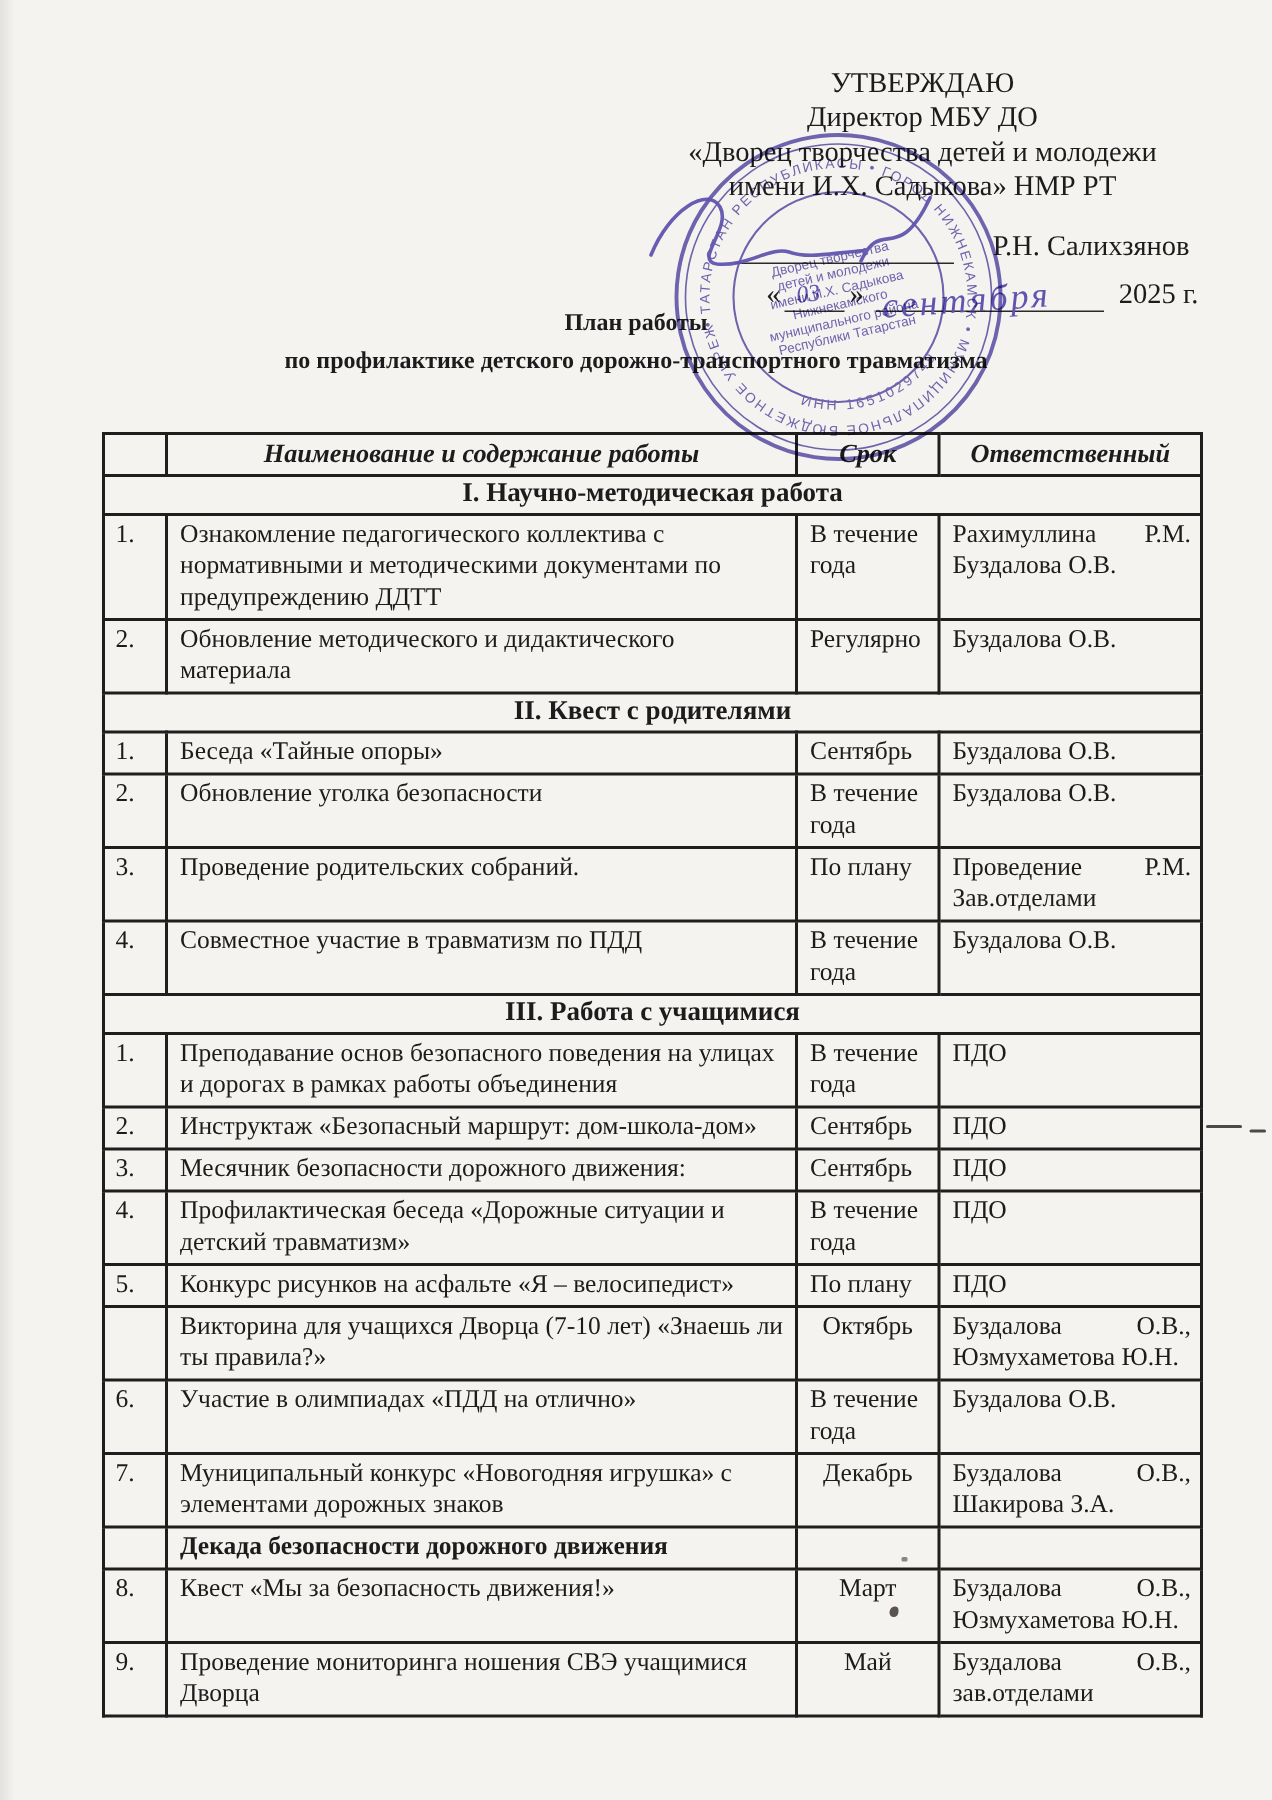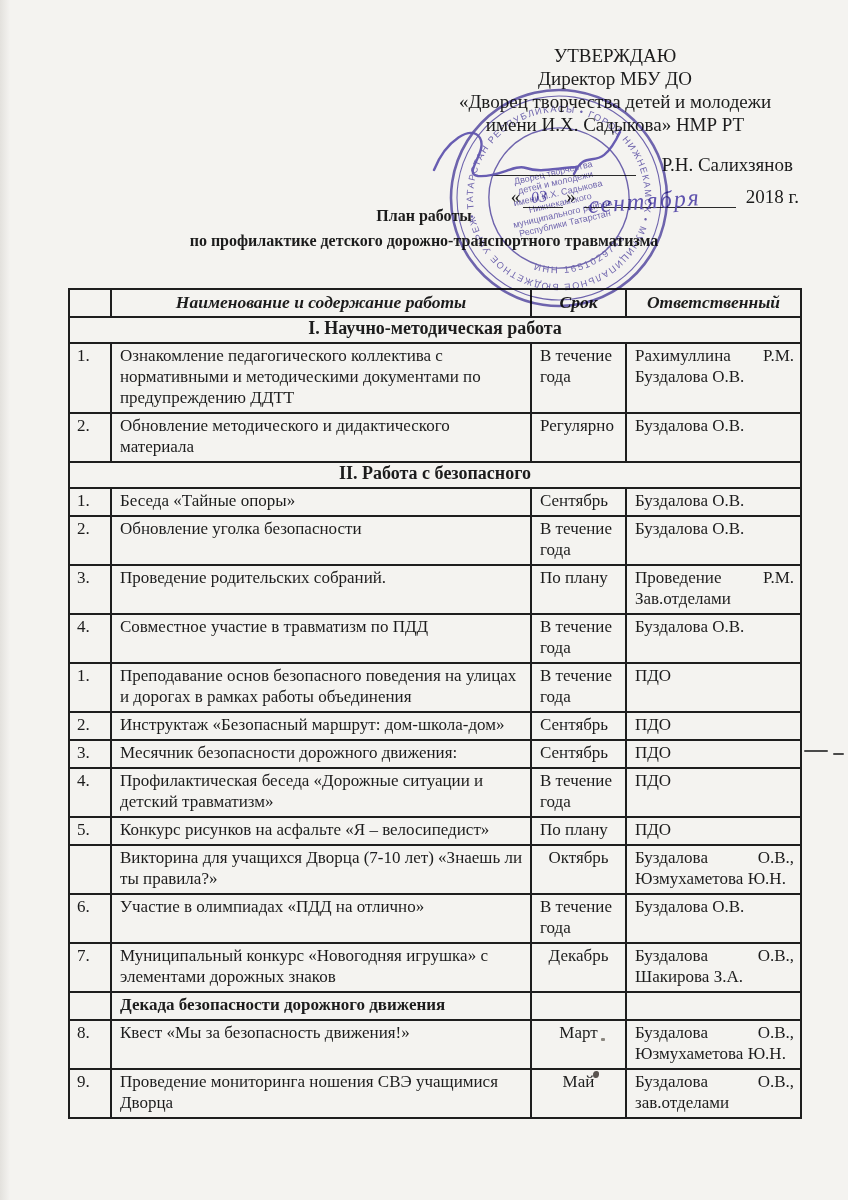--- a/index.html
+++ b/index.html
@@ -122,21 +122,21 @@
     </div>
     <div class="date-row">
       <span>«</span>
       <span class="day-line">
           <span class="hand hand-day">03</span>
         </span>
       <span>»</span>
       <span class="month-line">
           <span class="hand hand-month">сентября</span>
         </span>
-      <span>2018 г.</span>
+      <span>2025 г.</span>
     </div>
   </div>
 
   <div class="stamp">
     <svg width="224" height="224" viewBox="0 0 224 224">
       <circle cx="112" cy="112" r="108" fill="none" stroke="#6054ae" stroke-width="2.6"></circle>
       <circle cx="112" cy="112" r="102" fill="none" stroke="#6054ae" stroke-width="1.1"></circle>
       <circle cx="112" cy="112" r="70" fill="none" stroke="#6054ae" stroke-width="1.4"></circle>
       <defs>
         <path id="ringpath" d="M112,112 m-86,0 a86,86 0 1,1 172,0 a86,86 0 1,1 -172,0"></path>
@@ -193,21 +193,21 @@
           <td class="c-term">В  течение года</td>
           <td class="c-resp">Рахимуллина Р.М. Буздалова О.В.</td>
         </tr>
         <tr>
           <td class="c-num">2.</td>
           <td class="c-name">Обновление методического и дидактического материала</td>
           <td class="c-term">Регулярно</td>
           <td class="c-resp">Буздалова О.В.</td>
         </tr>
         <tr>
-          <td class="section-cell" colspan="4">II. Работа с безопасного</td>
+          <td class="section-cell" colspan="4">II. Квест с родителями</td>
         </tr>
         <tr>
           <td class="c-num">1.</td>
           <td class="c-name">Беседа «Тайные опоры»</td>
           <td class="c-term">Сентябрь</td>
           <td class="c-resp">Буздалова О.В.</td>
         </tr>
         <tr>
           <td class="c-num">2.</td>
           <td class="c-name">Обновление уголка безопасности</td>
@@ -220,20 +220,23 @@
           <td class="c-term">По плану</td>
           <td class="c-resp">Проведение Р.М. Зав.отделами</td>
         </tr>
         <tr>
           <td class="c-num">4.</td>
           <td class="c-name">Совместное участие в травматизм по ПДД</td>
           <td class="c-term">В  течение года</td>
           <td class="c-resp">Буздалова О.В.</td>
         </tr>
         <tr>
+          <td class="section-cell" colspan="4">III. Работа с учащимися</td>
+        </tr>
+        <tr>
           <td class="c-num">1.</td>
           <td class="c-name">Преподавание основ безопасного поведения на улицах и дорогах в рамках работы объединения</td>
           <td class="c-term">В  течение года</td>
           <td class="c-resp">ПДО</td>
         </tr>
         <tr>
           <td class="c-num">2.</td>
           <td class="c-name">Инструктаж «Безопасный маршрут: дом-школа-дом»</td>
           <td class="c-term">Сентябрь</td>
           <td class="c-resp">ПДО</td>

